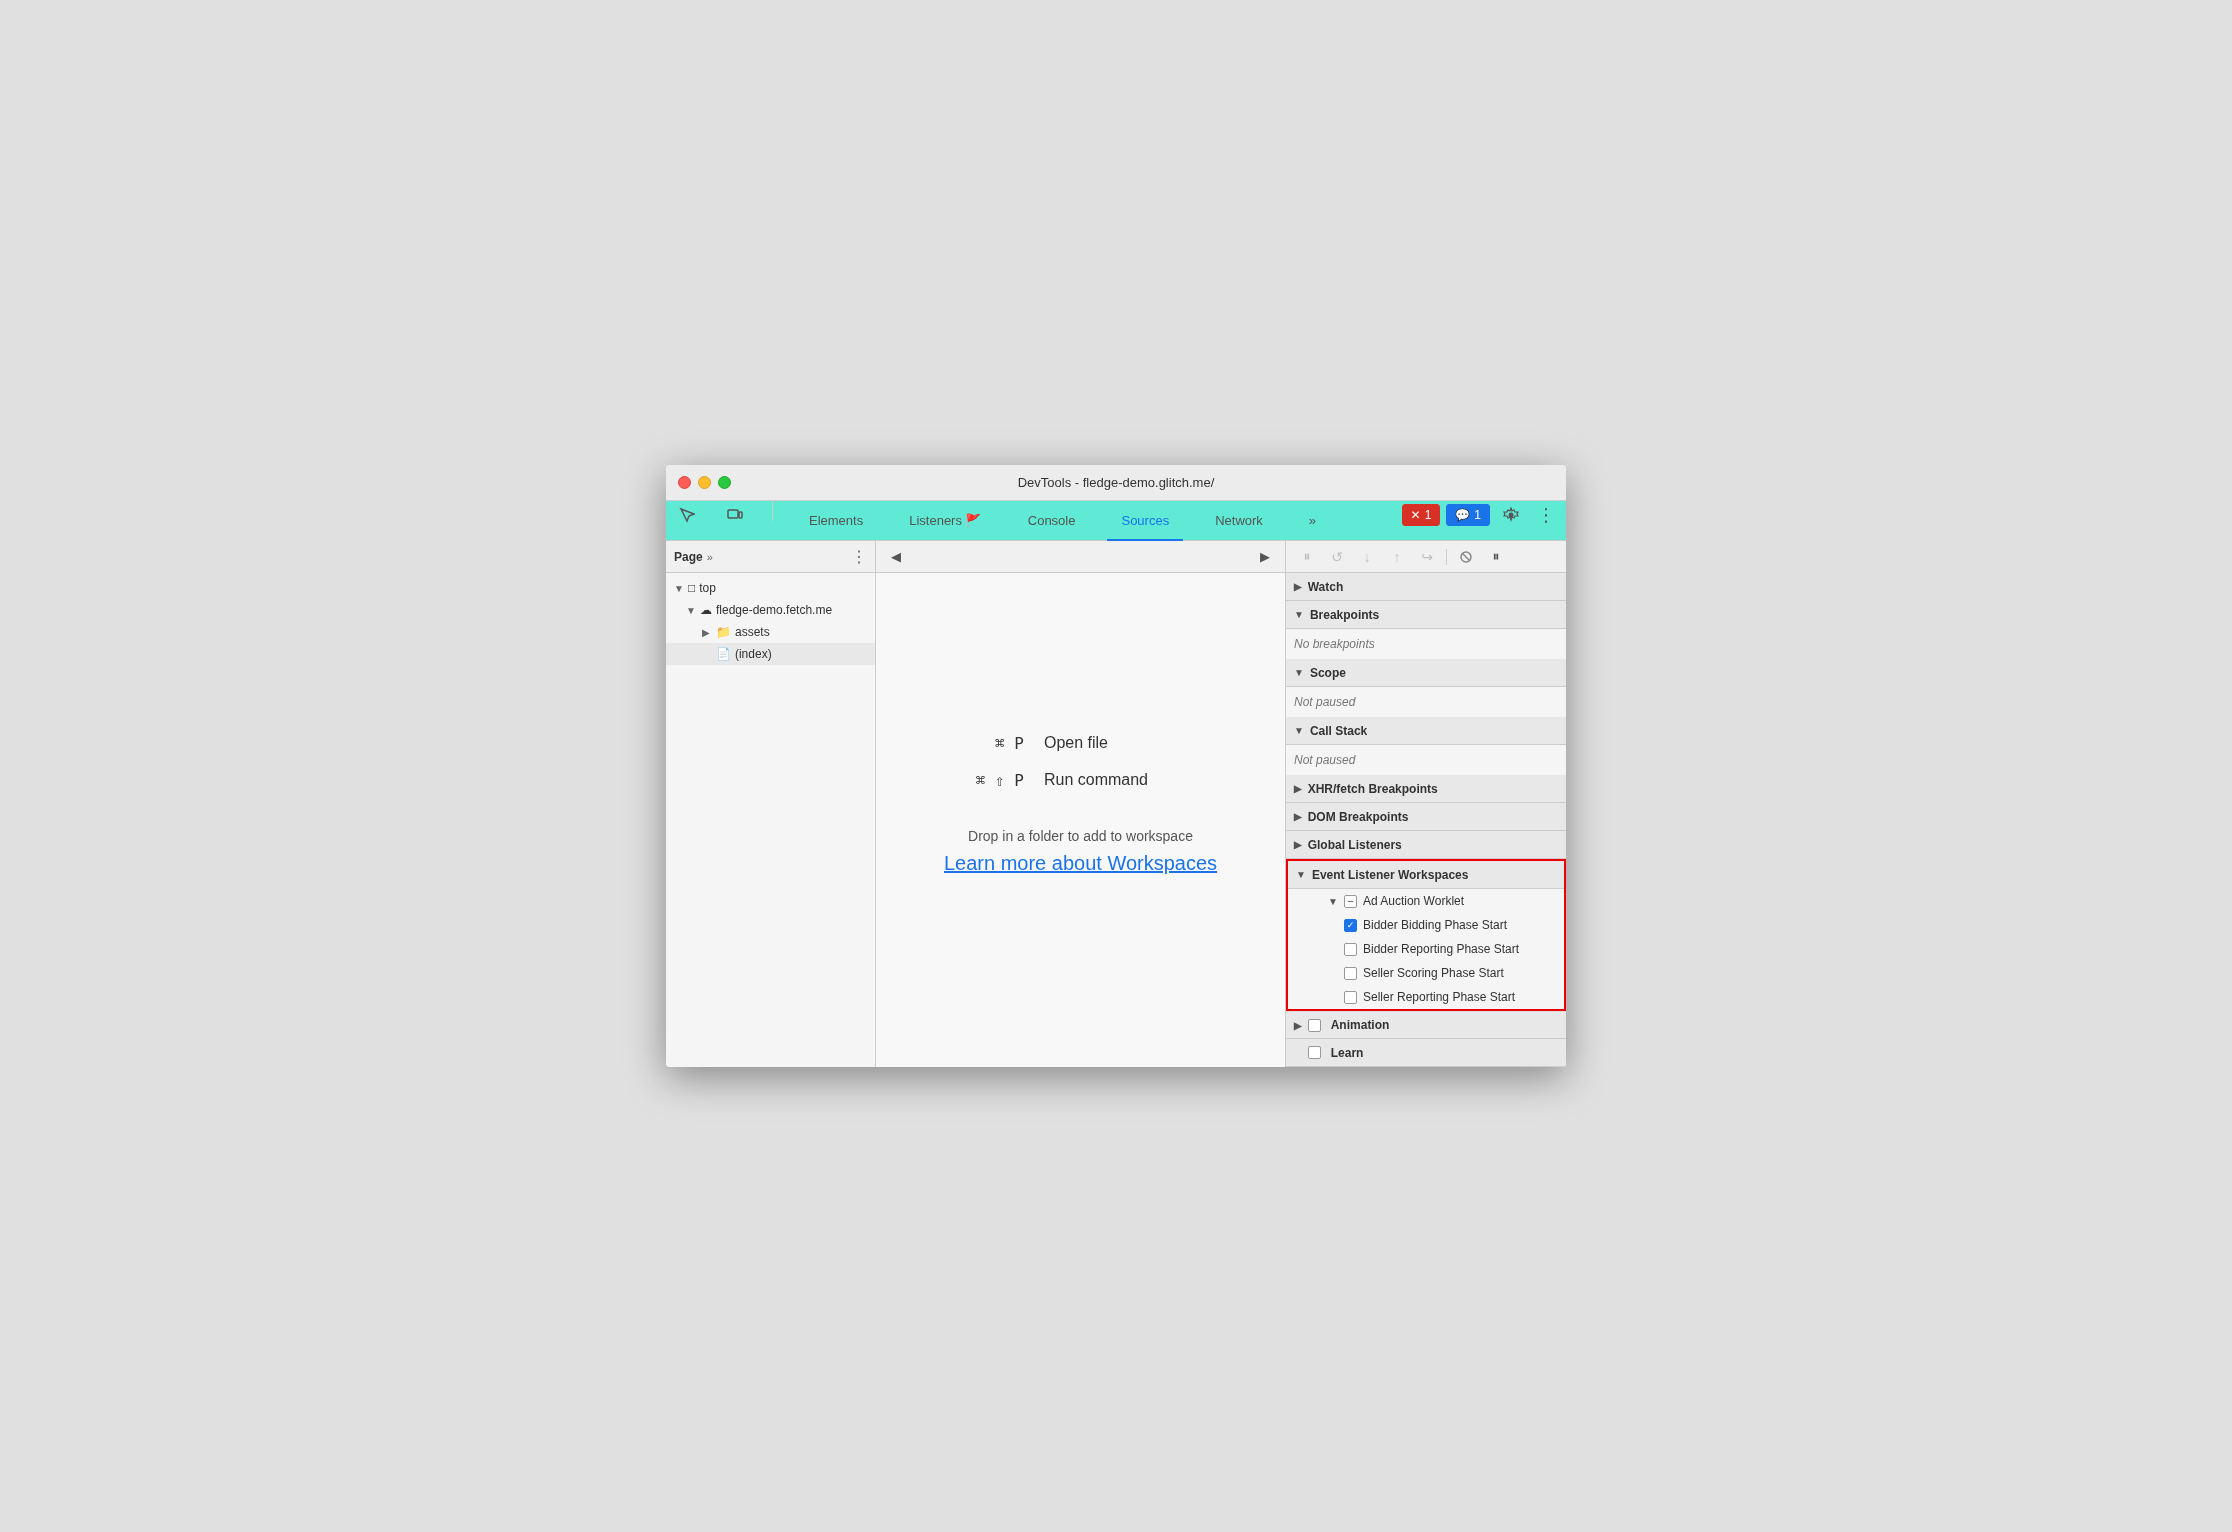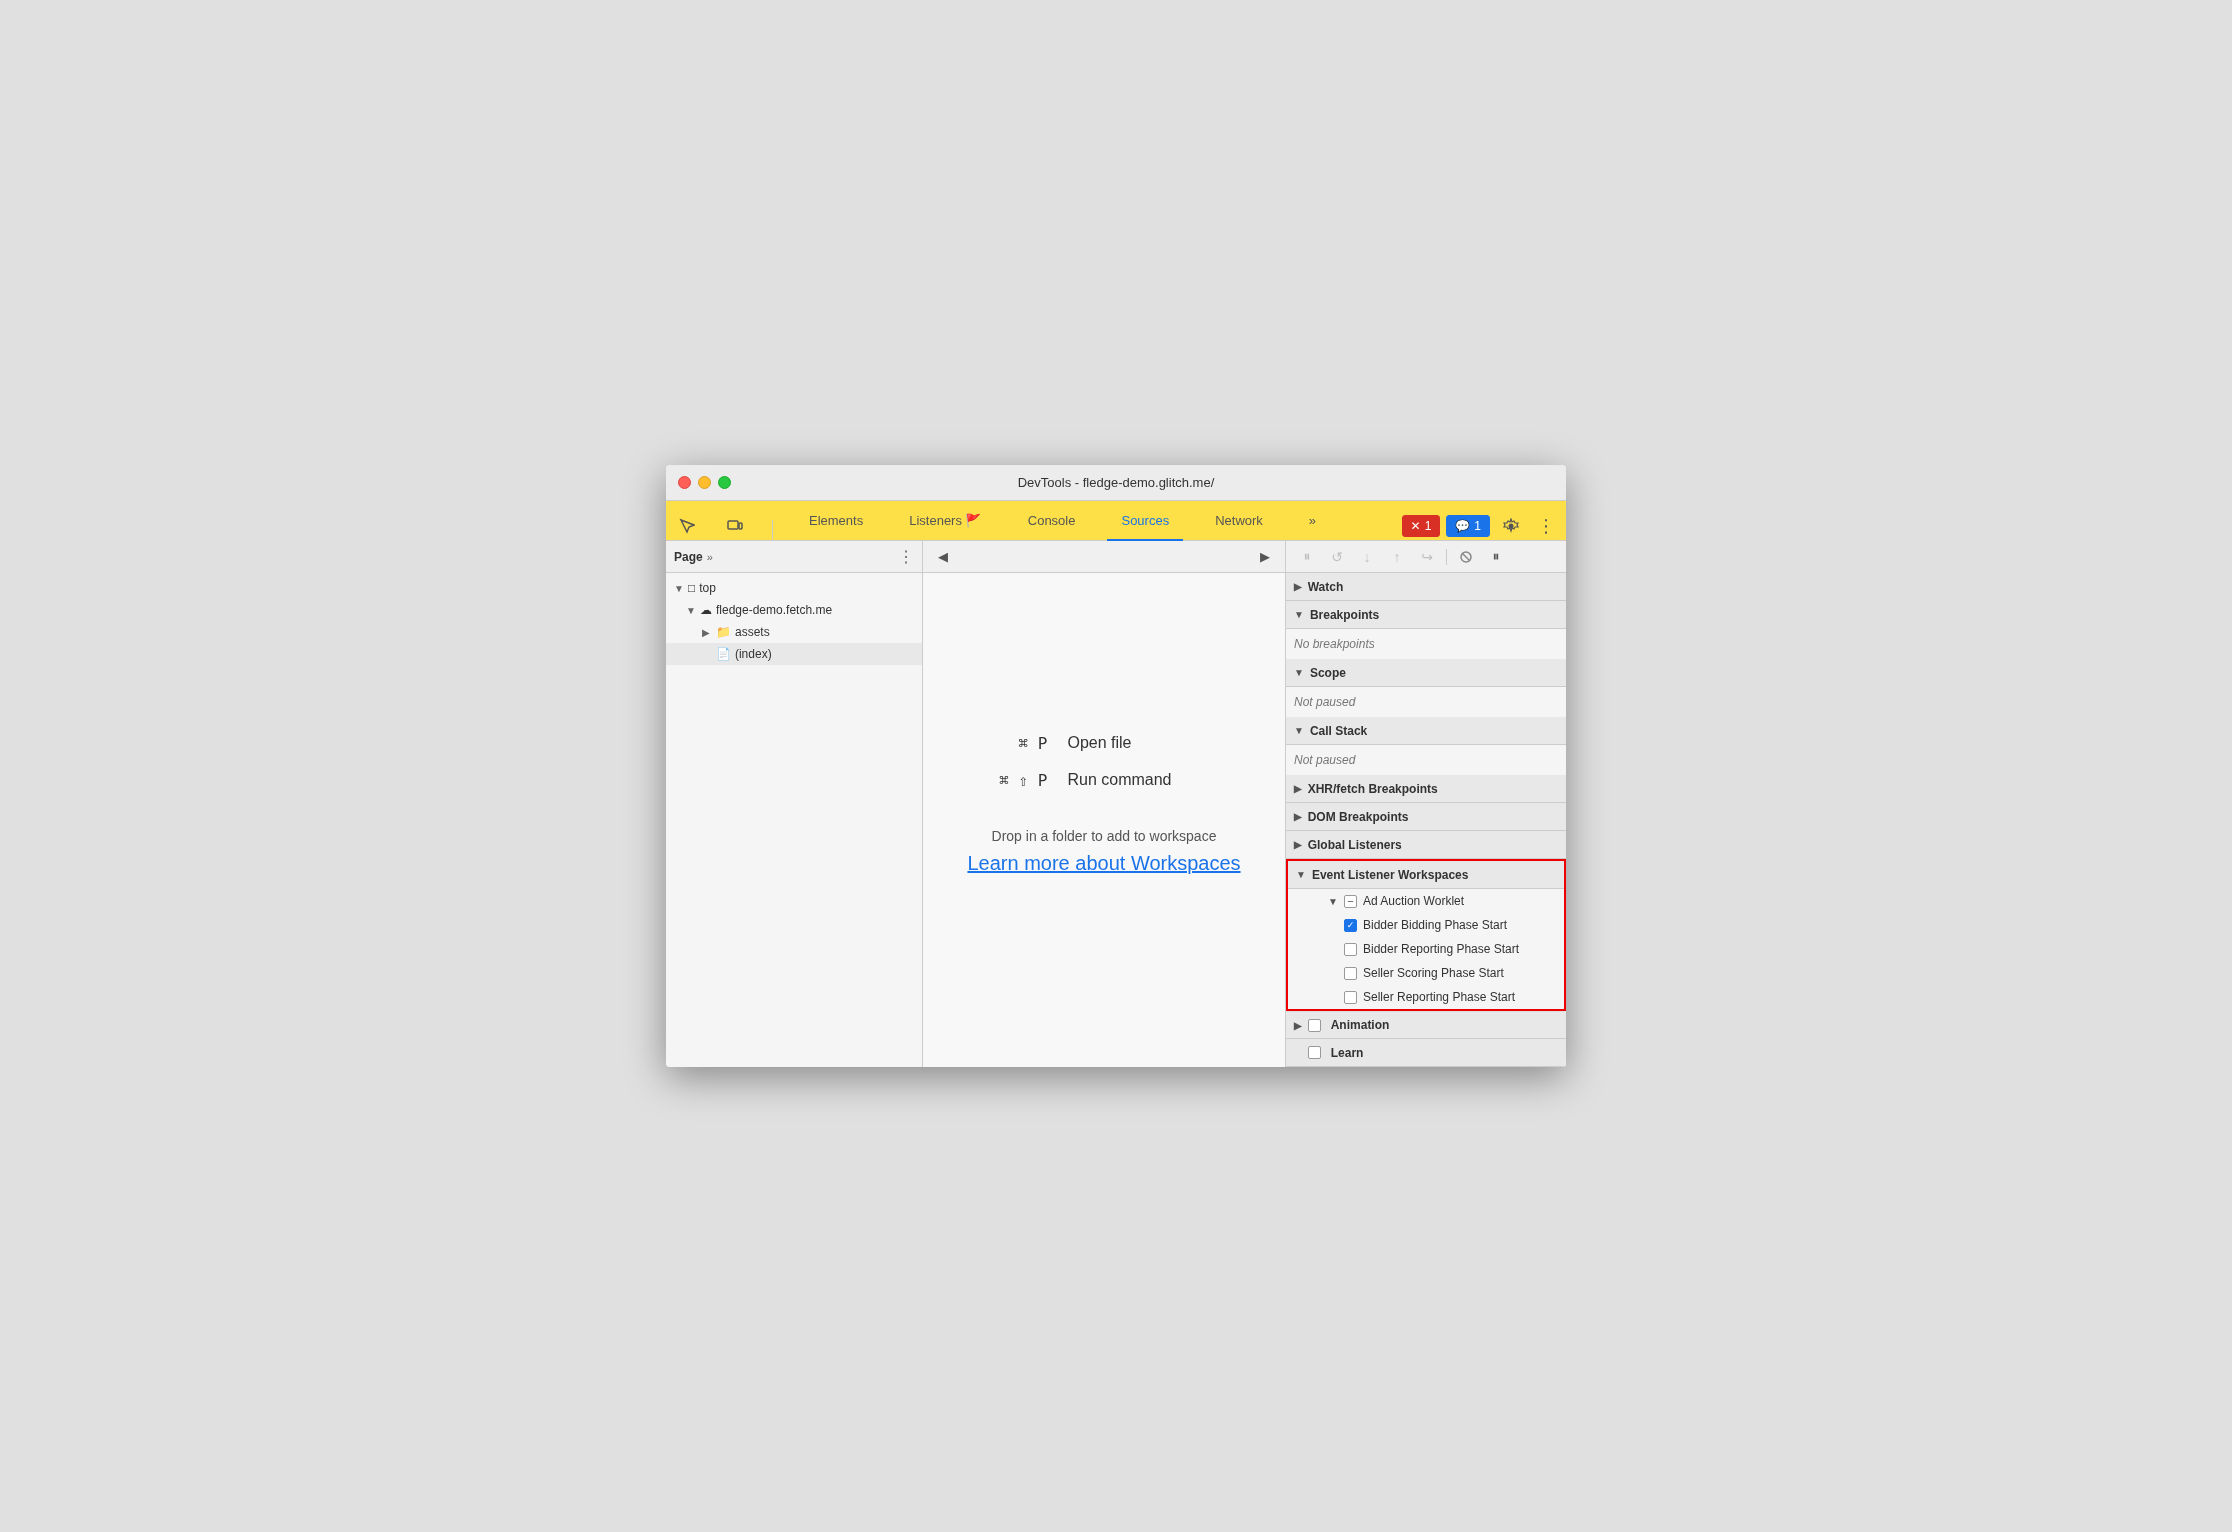--- a/index.html
+++ b/index.html
@@ -50,24 +50,24 @@
       position: absolute;
       left: 50%;
       transform: translateX(-50%);
       font-size: 13px;
       color: #333;
       font-weight: 500;
     }
 
     
     .main-toolbar {
-      background: #fde047;
+      background: #5eead4;
       border-bottom: 1px solid #ccc;
       display: flex;
-      align-items: flex-end;
+      align-items: flex-start;
       height: 40px;
       padding: 0 6px;
       gap: 18px;
     }
     .toolbar-icon-btn {
       width: 30px;
       height: 28px;
       border: none;
       background: none;
       cursor: pointer;
@@ -141,21 +141,21 @@
 
     
     .content {
       display: flex;
       flex: 1;
       min-height: 0;
     }
 
     
     .left-panel {
-      width: 257px;
+      width: 210px;
       background: #f5f5f5;
       border-right: 1px solid #ccc;
       display: flex;
       flex-direction: column;
       overflow: hidden;
     }
     .left-panel-toolbar {
       height: 32px;
       background: #f0f0f0;
       border-bottom: 1px solid #ccc;

